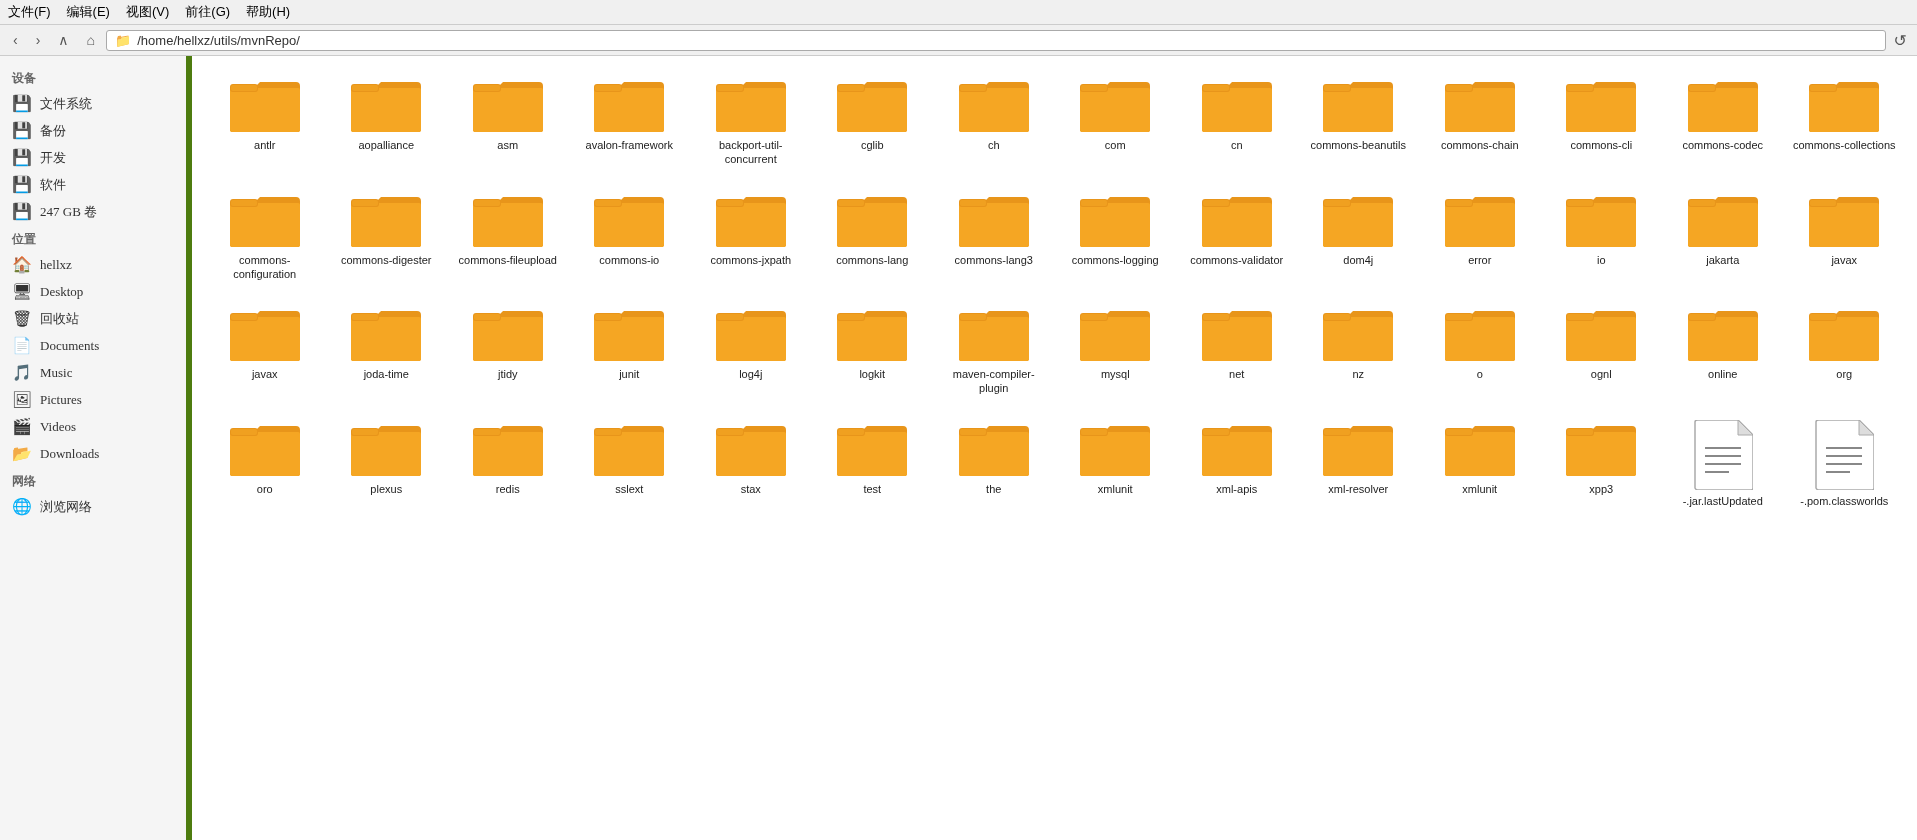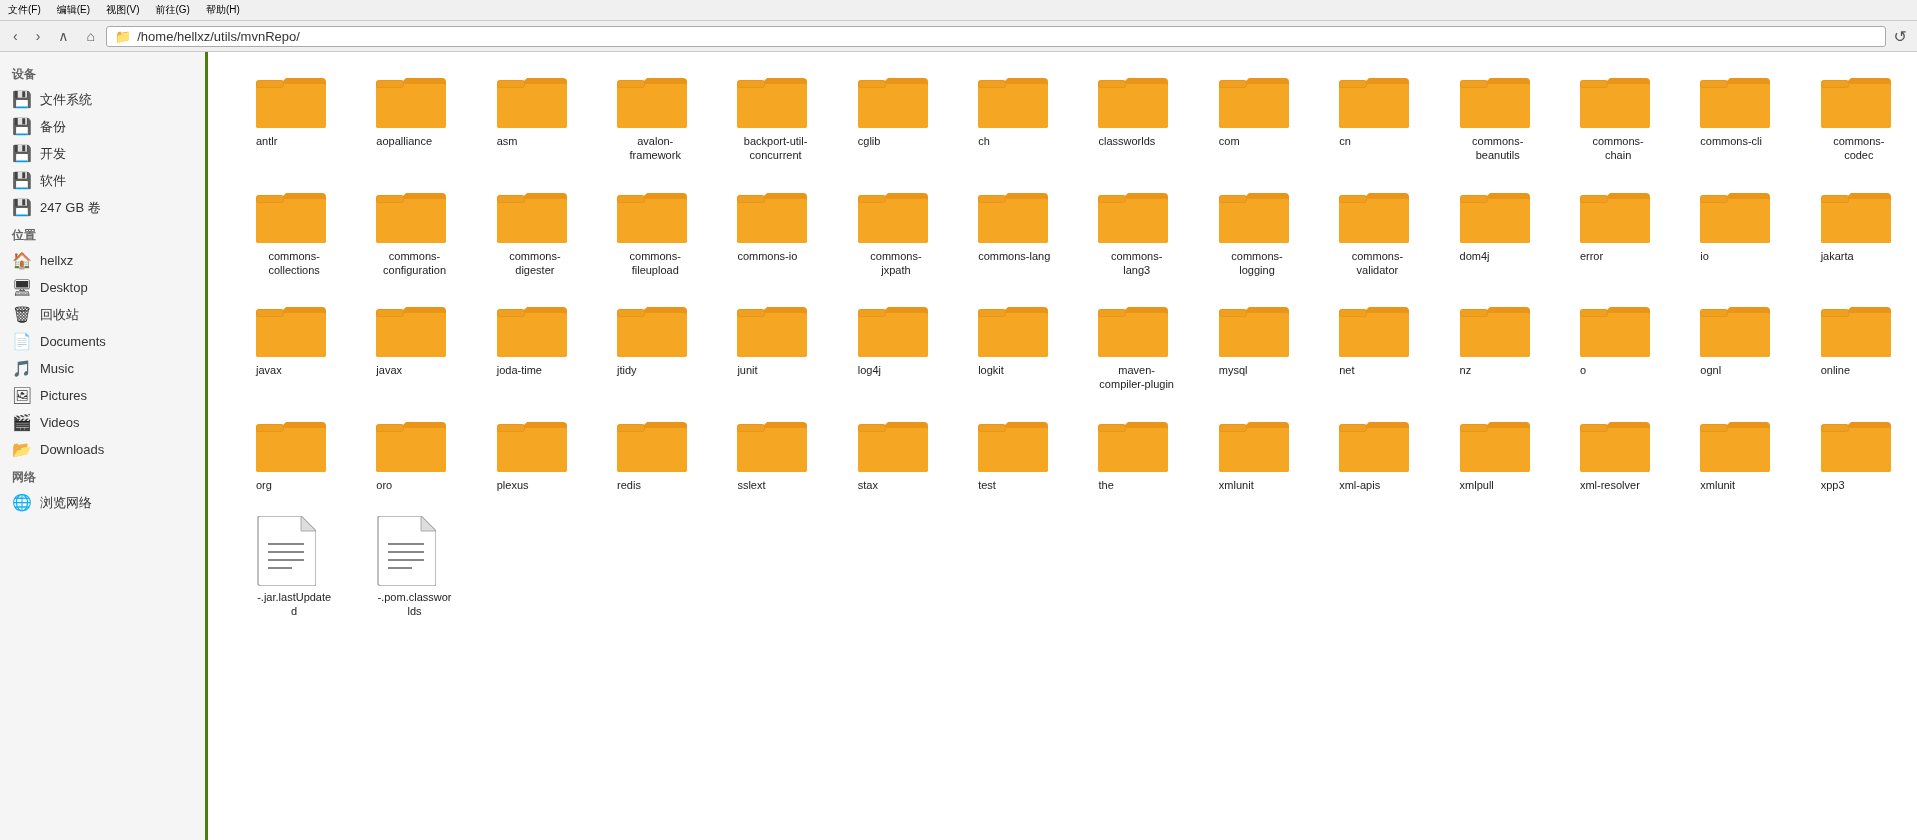--- a/index.html
+++ b/index.html
@@ -5,21 +5,21 @@
     * { margin: 0; padding: 0; box-sizing: border-box; }
     body { font-family: 'Arial', sans-serif; font-size: 13px; background: #f0f0f0; display: flex; flex-direction: column; height: 840px; overflow: hidden; }
 
     
     .menubar {
       background: #f0f0f0;
       border-bottom: 1px solid #ccc;
       padding: 3px 8px;
       display: flex;
       gap: 16px;
-      font-size: 10px;
+      font-size: 13px;
     }
     .menubar span { cursor: pointer; }
 
     
     .toolbar {
       background: #f0f0f0;
       border-bottom: 1px solid #ccc;
       display: flex;
       align-items: center;
       padding: 4px 6px;
@@ -58,26 +58,27 @@
 
     
     .main-layout {
       display: flex;
       flex: 1;
       overflow: hidden;
     }
 
     
     .sidebar {
-      width: 208px;
+      width: 192px;
       background: #f5f5f5;
-      border-right: 3px solid #4d7c0f;
+      border-right: 6px solid #4d7c0f;
       overflow-y: auto;
       padding: 8px 0;
       flex-shrink: 0;
+      font-family: Liberation Serif, serif;
     }
     .sidebar-section-title {
       font-size: 12px;
       font-weight: bold;
       color: #666;
       padding: 6px 12px 3px;
     }
     .sidebar-item {
       display: flex;
       align-items: center;
@@ -97,26 +98,25 @@
       padding: 12px 16px;
     }
     .file-grid {
       display: grid;
       grid-template-columns: repeat(auto-fill, minmax(110px, 1fr));
       gap: 8px;
     }
     .file-item {
       display: flex;
       flex-direction: column;
-      align-items: flex-start;
+      align-items: center;
       padding: 8px 4px;
       cursor: pointer;
       border-radius: 4px;
       text-align: center;
-      margin-left: 28px;
     }
     .folder-icon {
       width: 70px;
       height: 58px;
       position: relative;
       margin-bottom: 4px;
     }
     .folder-icon svg { width: 70px; height: 58px; }
     .file-icon {
       width: 60px;
@@ -327,34 +327,20 @@
     <rect x="0" y="10" width="70" height="46" rx="4" ry="4" fill="#F5A623"></rect>
     <rect x="0" y="10" width="70" height="46" rx="4" ry="4" fill="#F5A623"></rect>
     <rect x="0" y="14" width="70" height="42" rx="3" ry="3" fill="#F5A623"></rect>
     <path d="M0,14 Q0,10 4,10 L26,10 L30,6 L66,6 Q70,6 70,10 L70,14 Z" fill="#E8951A"></path>
     <rect x="2" y="14" width="66" height="40" rx="3" ry="3" fill="#F5A623"></rect>
     <rect x="0" y="12" width="70" height="44" rx="3" ry="3" fill="#F0A020"></rect>
     <path d="M2,12 Q0,12 0,14 L0,54 Q0,56 2,56 L68,56 Q70,56 70,54 L70,14 Q70,12 68,12 Z" fill="#F5A623"></path>
     <rect x="0" y="8" width="28" height="8" rx="3" ry="3" fill="#E8951A"></rect>
     <rect x="1" y="9" width="26" height="6" rx="2" ry="2" fill="#F0A020"></rect>
   </svg></div>
-    <span class="file-label">classworlds</span>
-        </div>
-        <div class="file-item">
-          <div class="folder-icon"><svg viewBox="0 0 70 58" xmlns="http://www.w3.org/2000/svg">
-    <rect x="0" y="10" width="70" height="46" rx="4" ry="4" fill="#F5A623"></rect>
-    <rect x="0" y="10" width="70" height="46" rx="4" ry="4" fill="#F5A623"></rect>
-    <rect x="0" y="14" width="70" height="42" rx="3" ry="3" fill="#F5A623"></rect>
-    <path d="M0,14 Q0,10 4,10 L26,10 L30,6 L66,6 Q70,6 70,10 L70,14 Z" fill="#E8951A"></path>
-    <rect x="2" y="14" width="66" height="40" rx="3" ry="3" fill="#F5A623"></rect>
-    <rect x="0" y="12" width="70" height="44" rx="3" ry="3" fill="#F0A020"></rect>
-    <path d="M2,12 Q0,12 0,14 L0,54 Q0,56 2,56 L68,56 Q70,56 70,54 L70,14 Q70,12 68,12 Z" fill="#F5A623"></path>
-    <rect x="0" y="8" width="28" height="8" rx="3" ry="3" fill="#E8951A"></rect>
-    <rect x="1" y="9" width="26" height="6" rx="2" ry="2" fill="#F0A020"></rect>
-  </svg></div>
     <span class="file-label">com</span>
         </div>
         <div class="file-item">
           <div class="folder-icon"><svg viewBox="0 0 70 58" xmlns="http://www.w3.org/2000/svg">
     <rect x="0" y="10" width="70" height="46" rx="4" ry="4" fill="#F5A623"></rect>
     <rect x="0" y="10" width="70" height="46" rx="4" ry="4" fill="#F5A623"></rect>
     <rect x="0" y="14" width="70" height="42" rx="3" ry="3" fill="#F5A623"></rect>
     <path d="M0,14 Q0,10 4,10 L26,10 L30,6 L66,6 Q70,6 70,10 L70,14 Z" fill="#E8951A"></path>
     <rect x="2" y="14" width="66" height="40" rx="3" ry="3" fill="#F5A623"></rect>
     <rect x="0" y="12" width="70" height="44" rx="3" ry="3" fill="#F0A020"></rect>
@@ -944,34 +930,20 @@
     <rect x="0" y="10" width="70" height="46" rx="4" ry="4" fill="#F5A623"></rect>
     <rect x="0" y="14" width="70" height="42" rx="3" ry="3" fill="#F5A623"></rect>
     <path d="M0,14 Q0,10 4,10 L26,10 L30,6 L66,6 Q70,6 70,10 L70,14 Z" fill="#E8951A"></path>
     <rect x="2" y="14" width="66" height="40" rx="3" ry="3" fill="#F5A623"></rect>
     <rect x="0" y="12" width="70" height="44" rx="3" ry="3" fill="#F0A020"></rect>
     <path d="M2,12 Q0,12 0,14 L0,54 Q0,56 2,56 L68,56 Q70,56 70,54 L70,14 Q70,12 68,12 Z" fill="#F5A623"></path>
     <rect x="0" y="8" width="28" height="8" rx="3" ry="3" fill="#E8951A"></rect>
     <rect x="1" y="9" width="26" height="6" rx="2" ry="2" fill="#F0A020"></rect>
   </svg></div>
     <span class="file-label">xml-apis</span>
-        </div>
-        <div class="file-item">
-          <div class="folder-icon"><svg viewBox="0 0 70 58" xmlns="http://www.w3.org/2000/svg">
-    <rect x="0" y="10" width="70" height="46" rx="4" ry="4" fill="#F5A623"></rect>
-    <rect x="0" y="10" width="70" height="46" rx="4" ry="4" fill="#F5A623"></rect>
-    <rect x="0" y="14" width="70" height="42" rx="3" ry="3" fill="#F5A623"></rect>
-    <path d="M0,14 Q0,10 4,10 L26,10 L30,6 L66,6 Q70,6 70,10 L70,14 Z" fill="#E8951A"></path>
-    <rect x="2" y="14" width="66" height="40" rx="3" ry="3" fill="#F5A623"></rect>
-    <rect x="0" y="12" width="70" height="44" rx="3" ry="3" fill="#F0A020"></rect>
-    <path d="M2,12 Q0,12 0,14 L0,54 Q0,56 2,56 L68,56 Q70,56 70,54 L70,14 Q70,12 68,12 Z" fill="#F5A623"></path>
-    <rect x="0" y="8" width="28" height="8" rx="3" ry="3" fill="#E8951A"></rect>
-    <rect x="1" y="9" width="26" height="6" rx="2" ry="2" fill="#F0A020"></rect>
-  </svg></div>
-    <span class="file-label">xmlpull</span>
         </div>
         <div class="file-item">
           <div class="folder-icon"><svg viewBox="0 0 70 58" xmlns="http://www.w3.org/2000/svg">
     <rect x="0" y="10" width="70" height="46" rx="4" ry="4" fill="#F5A623"></rect>
     <rect x="0" y="10" width="70" height="46" rx="4" ry="4" fill="#F5A623"></rect>
     <rect x="0" y="14" width="70" height="42" rx="3" ry="3" fill="#F5A623"></rect>
     <path d="M0,14 Q0,10 4,10 L26,10 L30,6 L66,6 Q70,6 70,10 L70,14 Z" fill="#E8951A"></path>
     <rect x="2" y="14" width="66" height="40" rx="3" ry="3" fill="#F5A623"></rect>
     <rect x="0" y="12" width="70" height="44" rx="3" ry="3" fill="#F0A020"></rect>
     <path d="M2,12 Q0,12 0,14 L0,54 Q0,56 2,56 L68,56 Q70,56 70,54 L70,14 Q70,12 68,12 Z" fill="#F5A623"></path>

